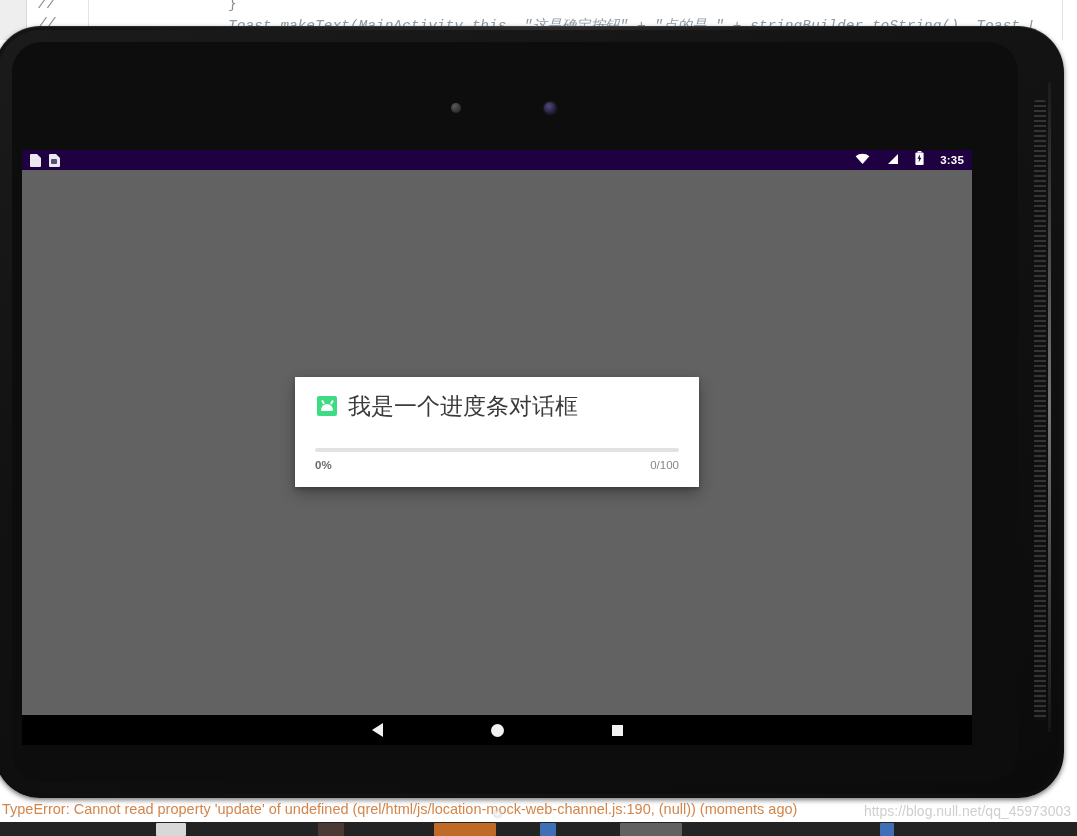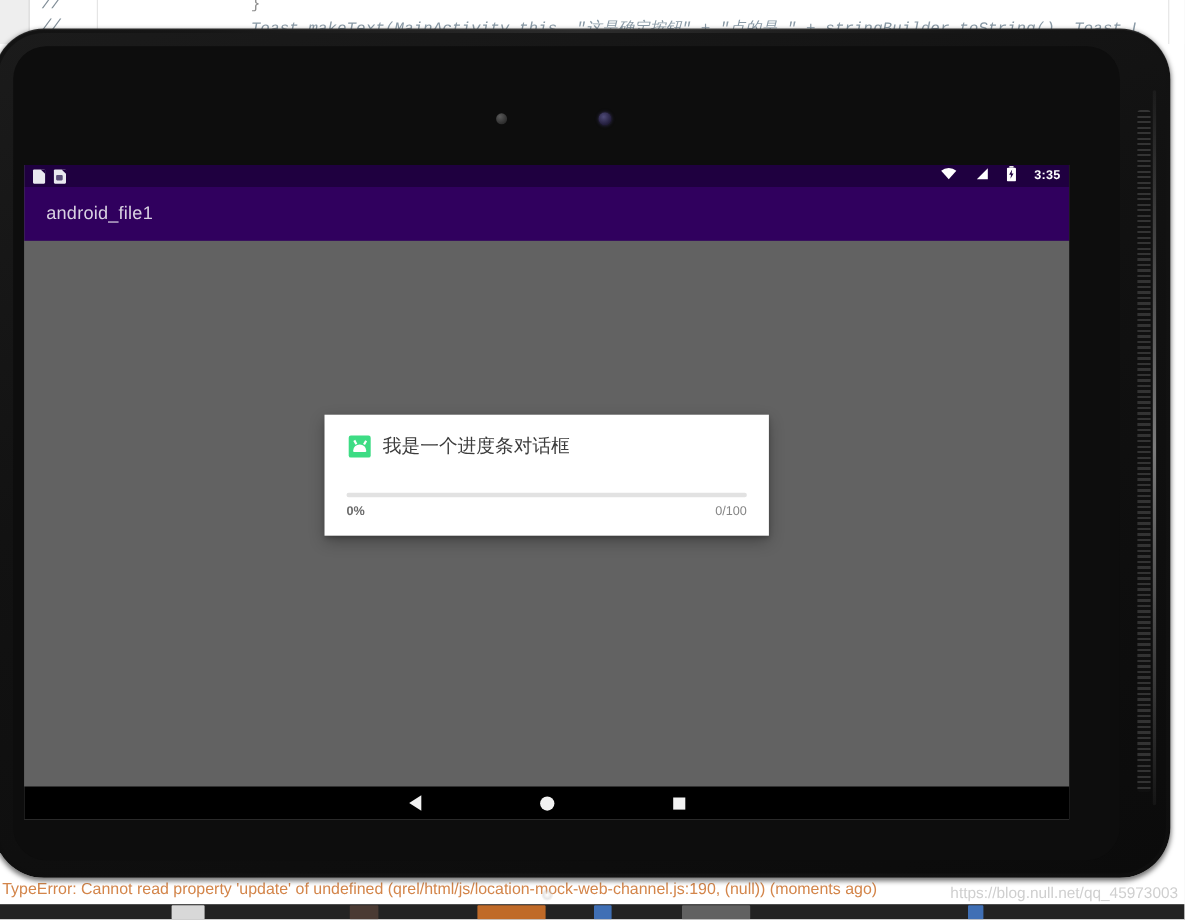--- a/index.html
+++ b/index.html
@@ -316,21 +316,21 @@
   .dlg-icon .ant {
     position: absolute;
     width: 1.5px; height: 4px;
     background: #ffffff;
     top: 4px;
     transform-origin: bottom center;
   }
   .dlg-icon .ant.l { left: 5.5px; transform: rotate(-28deg); }
   .dlg-icon .ant.r { left: 13px; transform: rotate(28deg); }
   .dlg-title {
-    font-size: 17px;
+    font-size: 23px;
     color: #3b3b3b;
     line-height: 20px;
   }
   .dlg-msg {
     padding: 5px 22px 0 22px;
     font-size: 12.5px;
     color: #4a4a4a;
     line-height: 16px;
   }
   .dlg-progress-wrap {
@@ -427,23 +427,20 @@
             <svg width="9" height="14" viewBox="0 0 9 14" aria-hidden="true">
               <rect x="2.6" y="0" width="3.8" height="1.4" fill="#ffffff"></rect>
               <rect x="0.4" y="1.4" width="8.2" height="12.6" rx="1" fill="#ffffff"></rect>
               <path d="M5.1 3.2 L2.4 7.8 L4.1 7.8 L3.6 11.6 L6.4 6.8 L4.7 6.8 Z" fill="#1f0040"></path>
             </svg>
           </span>
           <span class="sb-time">3:35</span>
         </div>
       </div>
 
-      <div class="appbar">
-        <div class="appbar-title">android_file1</div>
-      </div>
 
       <div class="content"></div>
 
       <div class="dialog">
         <div class="dlg-head">
           <div class="dlg-icon">
             <span class="ant l"></span>
             <span class="ant r"></span>
             <span class="robot-head"></span>
           </div>

